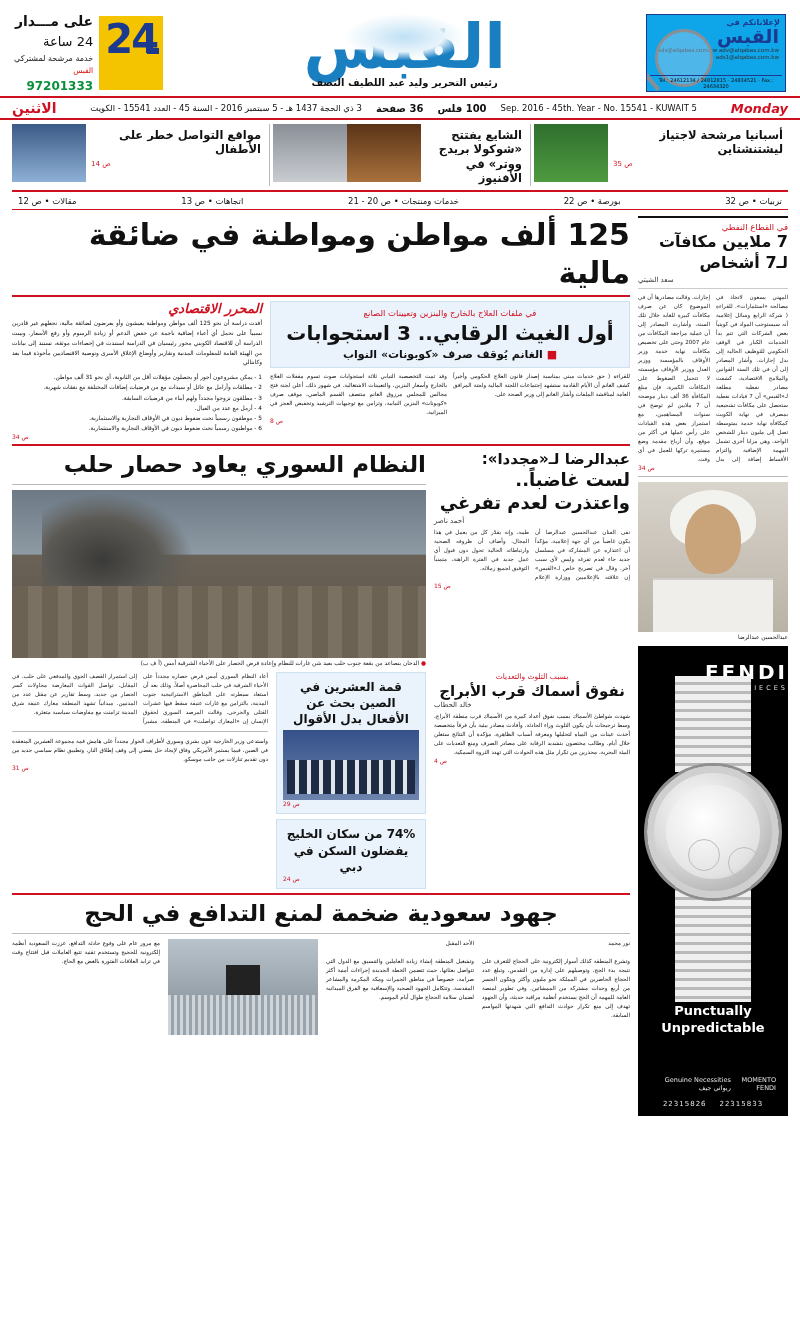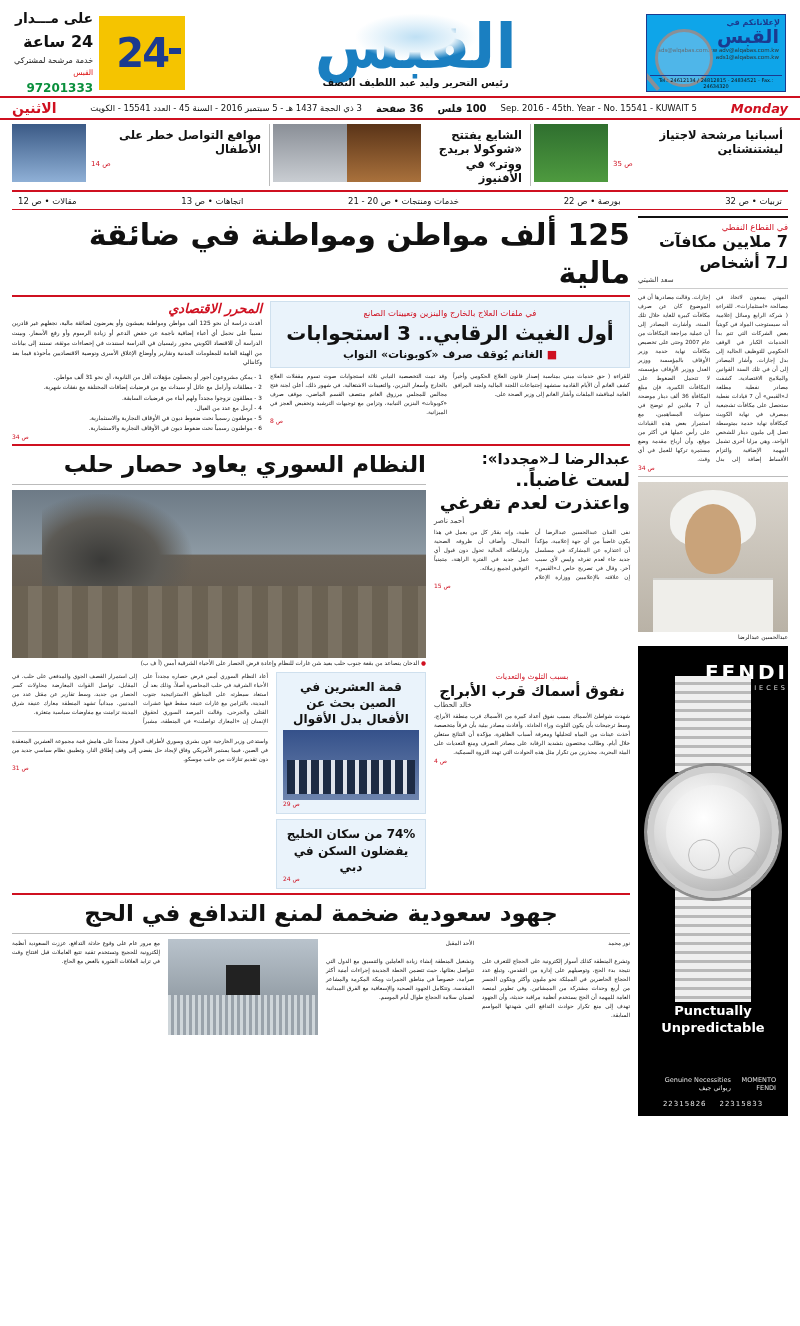--- a/index.html
+++ b/index.html
@@ -19,26 +19,26 @@
   .ad-box .ad-tel{position:absolute;bottom:2px;right:3px;left:3px;font-size:5px;color:#111;border-top:1px solid #1b3a8f;padding-top:1px;text-align:center;}
   .ad-box .mag{position:absolute;left:8px;top:14px;width:52px;height:52px;border-radius:50%;border:3px solid #8a8f96;background:rgba(200,215,235,.35);}
   .ad-box .mag:after{content:"";position:absolute;width:4px;height:20px;background:#8a8f96;transform:rotate(-40deg);left:-8px;top:40px;}
 
   .logo-wrap{flex:1;text-align:center;position:relative;}
   .logo-ar{font-size:62px;color:#1a7fc1;font-weight:bold;line-height:.92;letter-spacing:-2px;}
   .logo-sub{font-size:10px;color:#111;font-weight:bold;margin-top:2px;}
   .burst{position:absolute;top:-4px;left:50%;transform:translateX(-50%);width:120px;height:46px;
     background:radial-gradient(ellipse at center,#bfe0f4 0%,#e8f4fb 45%,rgba(255,255,255,0) 72%);}
   .corner-box{display:flex;align-items:center;gap:6px;}
-  .c24{width:86px;height:74px;background:#f5c400;position:relative;display:flex;align-items:center;justify-content:center;}
+  .c24{width:64px;height:74px;background:#f5c400;position:relative;display:flex;align-items:flex-start;justify-content:center;}
   .c24 .num{font-size:40px;font-weight:bold;color:#1b3a8f;letter-spacing:-2px;}
   .c24 .minus{position:absolute;right:4px;top:32px;width:12px;height:6px;background:#1b3a8f;}
   .corner-text{text-align:right;font-size:9px;line-height:1.55;}
   .corner-text .l1{font-size:14px;font-weight:bold;color:#111;}
-  .corner-text .l2{font-size:16px;font-weight:bold;color:#111;}
+  .corner-text .l2{font-size:13px;font-weight:normal;color:#111;}
   .corner-text .l3{font-size:8px;color:#111;}
   .corner-text .l4{font-size:7.5px;color:#d11;}
   .corner-text .phone{font-size:12px;color:#0a8f3c;font-weight:bold;}
 
   
   .datebar{display:flex;align-items:center;justify-content:space-between;border-top:2px solid #cf1020;border-bottom:2px solid #cf1020;height:24px;padding:0 12px;box-sizing:border-box;}
   .datebar .monday{color:#cf1020;font-weight:bold;font-size:13px;font-style:italic;}
   .datebar .mid{font-size:8.5px;color:#111;display:flex;gap:14px;align-items:center;}
   .datebar .mid b{font-size:10px;}
   .datebar .alithnain{color:#cf1020;font-weight:bold;font-size:14px;}

